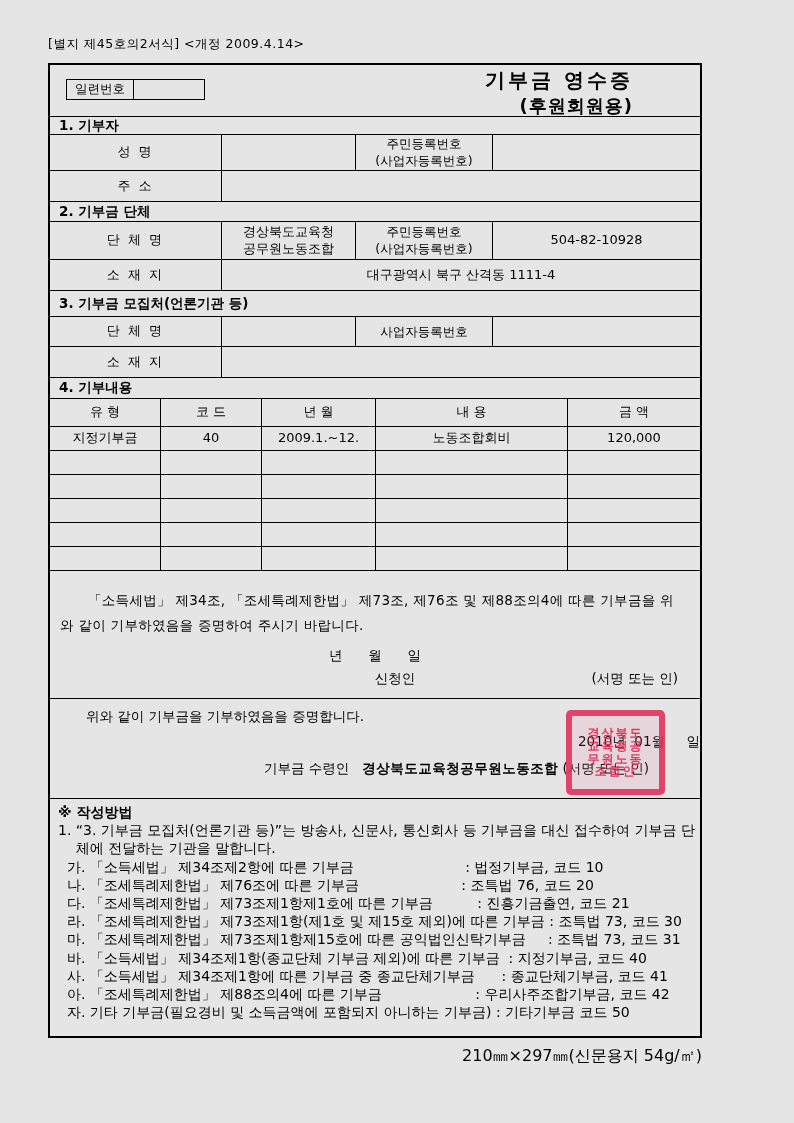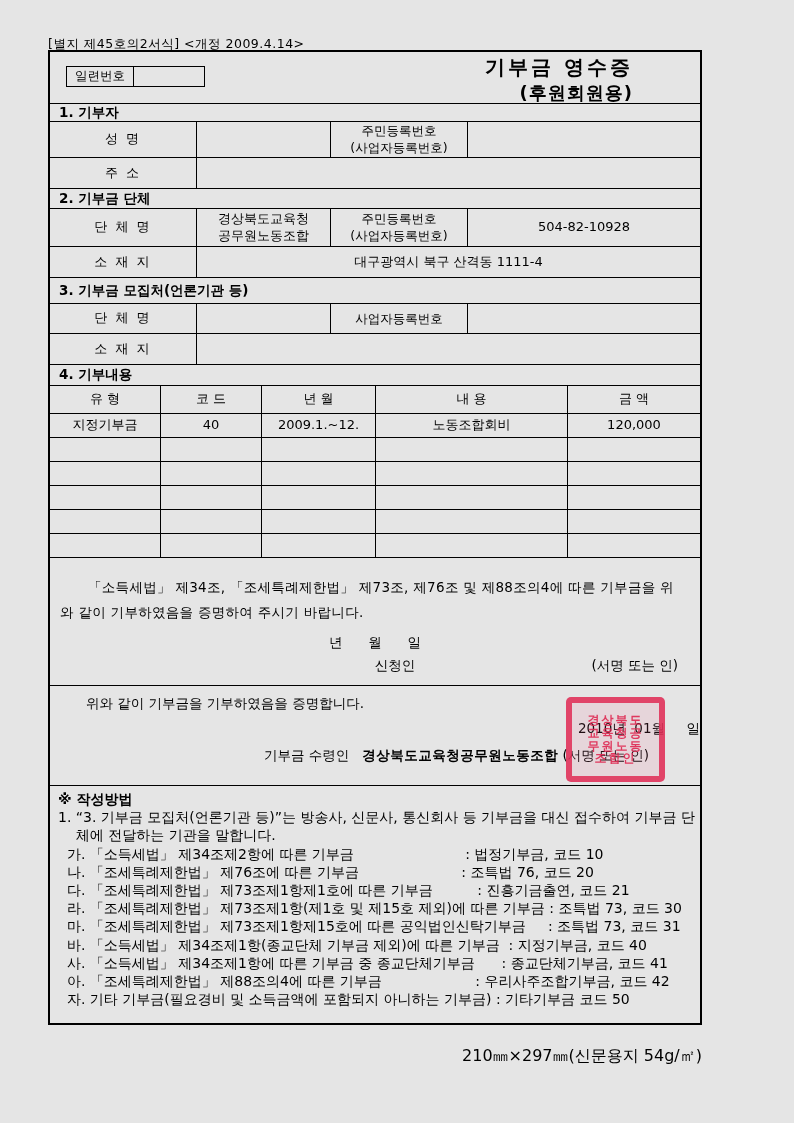--- a/index.html
+++ b/index.html
@@ -1,36 +1,36 @@
 <!DOCTYPE html>
 <html><head>
 <meta charset="utf-8">
 <style>
   html,body{margin:0;padding:0;background:#fff;}
   .page{position:relative;width:794px;height:1123px;background:#e5e5e5;
         font-family:"DejaVu Sans","Liberation Sans",sans-serif;color:#000;}
   .form-ref{position:absolute;left:48px;top:36px;font-size:12.5px;letter-spacing:.5px;}
-  .form{position:absolute;left:48px;top:50px;width:654px;height:975px;
+  .form{position:absolute;left:48px;top:63px;width:654px;height:975px;
         border:2px solid #000;box-sizing:border-box;display:flex;flex-direction:column;}
   .blk{box-sizing:border-box;border-bottom:1px solid #000;flex:0 0 auto;position:relative;}
   .title-area{height:52px;}
   .serial-box{position:absolute;left:16px;top:14px;height:21px;display:flex;font-size:12.5px;}
   .serial-label{border:1px solid #000;display:flex;align-items:center;justify-content:center;width:66px;}
   .serial-value{border:1px solid #000;border-left:none;width:70px;}
   .title-block{position:absolute;left:303px;top:2px;width:280px;text-align:right;font-weight:bold;}
   .title-block .t1{font-size:20px;letter-spacing:3px;}
   .title-block .t2{font-size:18px;letter-spacing:1px;}
   .sec-header{display:flex;align-items:center;padding-left:9px;font-weight:bold;font-size:13.5px;}
   .h18{height:18px}.h20{height:20px}.h21{height:21px}.h26{height:26px}
   .h24{height:24px}.h28{height:28px}.h30{height:30px}.h31{height:31px}.h36{height:36px}.h38{height:38px}
   .row{display:flex;align-items:stretch;}
   .cell{box-sizing:border-box;border-right:1px solid #000;display:flex;flex-direction:column;
         align-items:center;justify-content:center;font-size:13px;text-align:center;line-height:1.25;}
   .row .cell:last-child{border-right:none;}
-  .w-label{width:147px;letter-spacing:2px;}
+  .w-label{width:172px;letter-spacing:2px;}
   .w-val{width:134px;}
   .w-reg{width:137px;font-size:12.5px;}
   .flex1{flex:1;}
   
   .c-type{width:111px}.c-code{width:101px}.c-period{width:114px}.c-desc{width:192px}.c-amt{flex:1}
   .stmt-box{height:128px;font-size:13.5px;}
   .stmt-text{margin:17px 16px 0 10px;text-indent:28px;line-height:1.85;letter-spacing:.3px;}
   .stmt-date{text-align:center;margin-top:9px;white-space:pre;}
   .stmt-sign-line{position:relative;height:22px;margin-top:5px;}
   .applicant{position:absolute;left:50%;transform:translateX(-50%);margin-left:20px;}

